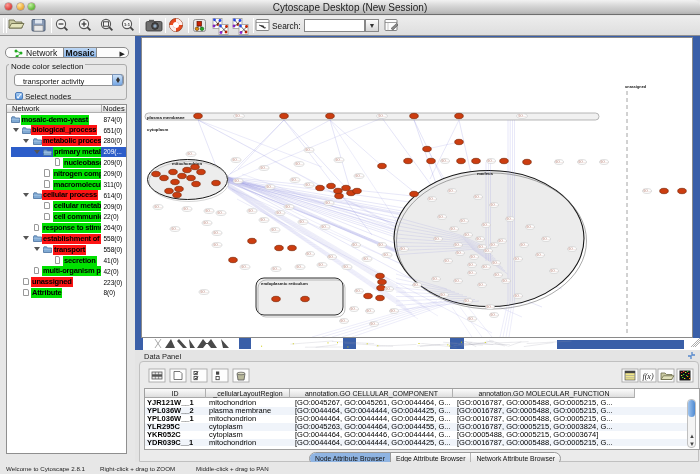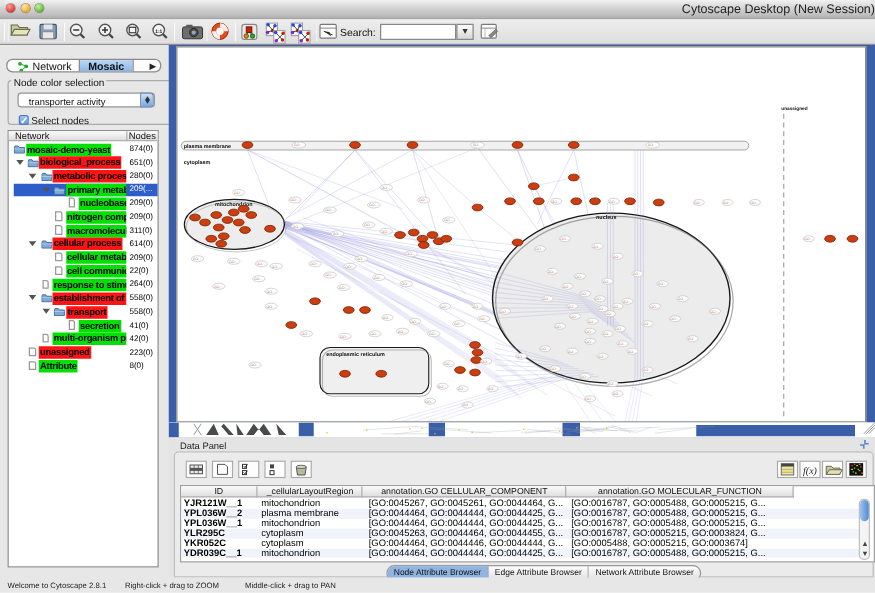--- a/index.html
+++ b/index.html
@@ -1,35 +1,35 @@
 <!DOCTYPE html>
 <html><head><meta charset="utf-8"><style>
 *{margin:0;padding:0;box-sizing:border-box;}
 html,body{width:700px;height:474px;overflow:hidden;font-family:"Liberation Sans",sans-serif;background:#fff;}
 #win{position:absolute;left:0;top:0;width:700px;height:474px;background:#e7e7e7;}
 .abs{position:absolute;}
 
 #titlebar{position:absolute;left:0;top:0;width:700px;height:15px;background:linear-gradient(#f2f2f2,#d4d4d4 45%,#bfbfbf 85%,#b0b0b0);border-bottom:1px solid #6e6e6e;border-radius:6px 6px 0 0;}
 #titlebar .tl{position:absolute;top:3px;width:7px;height:7px;border-radius:50%;box-shadow:0 0 0 0.5px rgba(90,40,30,0.55);}
-#title{position:absolute;left:0;right:0;top:2px;text-align:right;font-size:10px;color:#222;}
+#title{position:absolute;left:0;right:0;top:2px;text-align:center;font-size:10px;color:#222;}
 
 #toolbar{position:absolute;left:0;top:16px;width:700px;height:20px;background:linear-gradient(#ededed,#dedede);border-bottom:1px solid #909090;}
 .tsep{position:absolute;top:2px;height:15px;width:1px;background:#bbb;border-right:1px solid #fff;}
 #searchlbl{position:absolute;left:272px;top:5px;font-size:8.3px;color:#111;}
 #searchfld{position:absolute;left:304px;top:3px;width:61px;height:13px;background:#fff;border:1px solid #888;}
 #searchbtn{position:absolute;left:365px;top:3px;width:14px;height:13px;background:linear-gradient(#fdfdfd,#d6d6d6);border:1px solid #888;font-size:7px;color:#333;text-align:center;line-height:12px;}
 
 #cpanel{position:absolute;left:0;top:36px;width:133px;height:426px;background:#e7e7e7;}
 #cphead{position:absolute;left:0;top:0;width:133px;height:11px;background:#e7e7e7;}
 #cphead span{position:absolute;left:5px;top:1px;font-size:8.5px;color:#222;}
 #tabs{position:absolute;left:5px;top:11px;width:124px;height:11px;background:#fcfcfc;border:1px solid #8b8b8b;border-radius:5px;overflow:hidden;}
-#tab-mosaic{position:absolute;left:57px;top:0;width:44px;height:11px;background:linear-gradient(#bdd7f5,#7fafe8);border-left:1px solid #8b8b8b;border-right:1px solid #8b8b8b;text-align:center;font-size:8.5px;font-weight:bold;color:#111;line-height:10px;}
+#tab-mosaic{position:absolute;left:57px;top:0;width:34px;height:11px;background:linear-gradient(#bdd7f5,#7fafe8);border-left:1px solid #8b8b8b;border-right:1px solid #8b8b8b;text-align:center;font-size:8.5px;font-weight:bold;color:#111;line-height:10px;}
 #tab-net{position:absolute;left:20px;top:0;font-size:8.5px;color:#111;line-height:11px;}
 #tab-arrow{position:absolute;right:3px;top:0;font-size:7px;color:#222;line-height:11px;}
-#groupbox{position:absolute;left:6px;top:28px;width:136px;height:36px;border:1px solid #ababab;border-radius:3px;}
+#groupbox{position:absolute;left:6px;top:28px;width:121px;height:36px;border:1px solid #ababab;border-radius:3px;}
 #grouplbl{position:absolute;left:9px;top:25.5px;font-size:8px;font-weight:normal;color:#111;background:#e7e7e7;padding:0 2px;z-index:2;}
 #combo{position:absolute;left:7px;top:9px;width:110px;height:12px;background:#fff;border:1px solid #949494;border-radius:3px;}
 #combotxt{position:absolute;left:8px;top:2px;font-size:7.5px;color:#111;}
 #combobtn{position:absolute;right:0px;top:-1px;width:11px;height:12px;background:linear-gradient(#cde2f8,#76a7e5);border:1px solid #7a94b8;border-radius:0 3px 3px 0;}
 #combobtn:before{content:"";position:absolute;left:3px;top:2px;border-left:2.5px solid transparent;border-right:2.5px solid transparent;border-bottom:3px solid #333;}
 #combobtn:after{content:"";position:absolute;left:3px;bottom:2px;border-left:2.5px solid transparent;border-right:2.5px solid transparent;border-top:3px solid #333;}
 #chk{position:absolute;left:8px;top:27px;width:8px;height:8px;background:linear-gradient(#a8cdf3,#5b96dd);border:1px solid #4a7ab8;border-radius:2px;color:#fff;font-size:8px;line-height:8px;font-weight:bold;text-align:center;}
 #chklbl{position:absolute;left:18px;top:27px;font-size:8px;color:#111;}
 #treebox{position:absolute;left:6px;top:68px;width:121px;height:350px;background:#fff;border:1px solid #8f8f8f;}
 #treehdr{position:absolute;left:0;top:0;width:119px;height:8px;background:linear-gradient(#fcfcfc,#dedede);border-bottom:1px solid #b0b0b0;}

